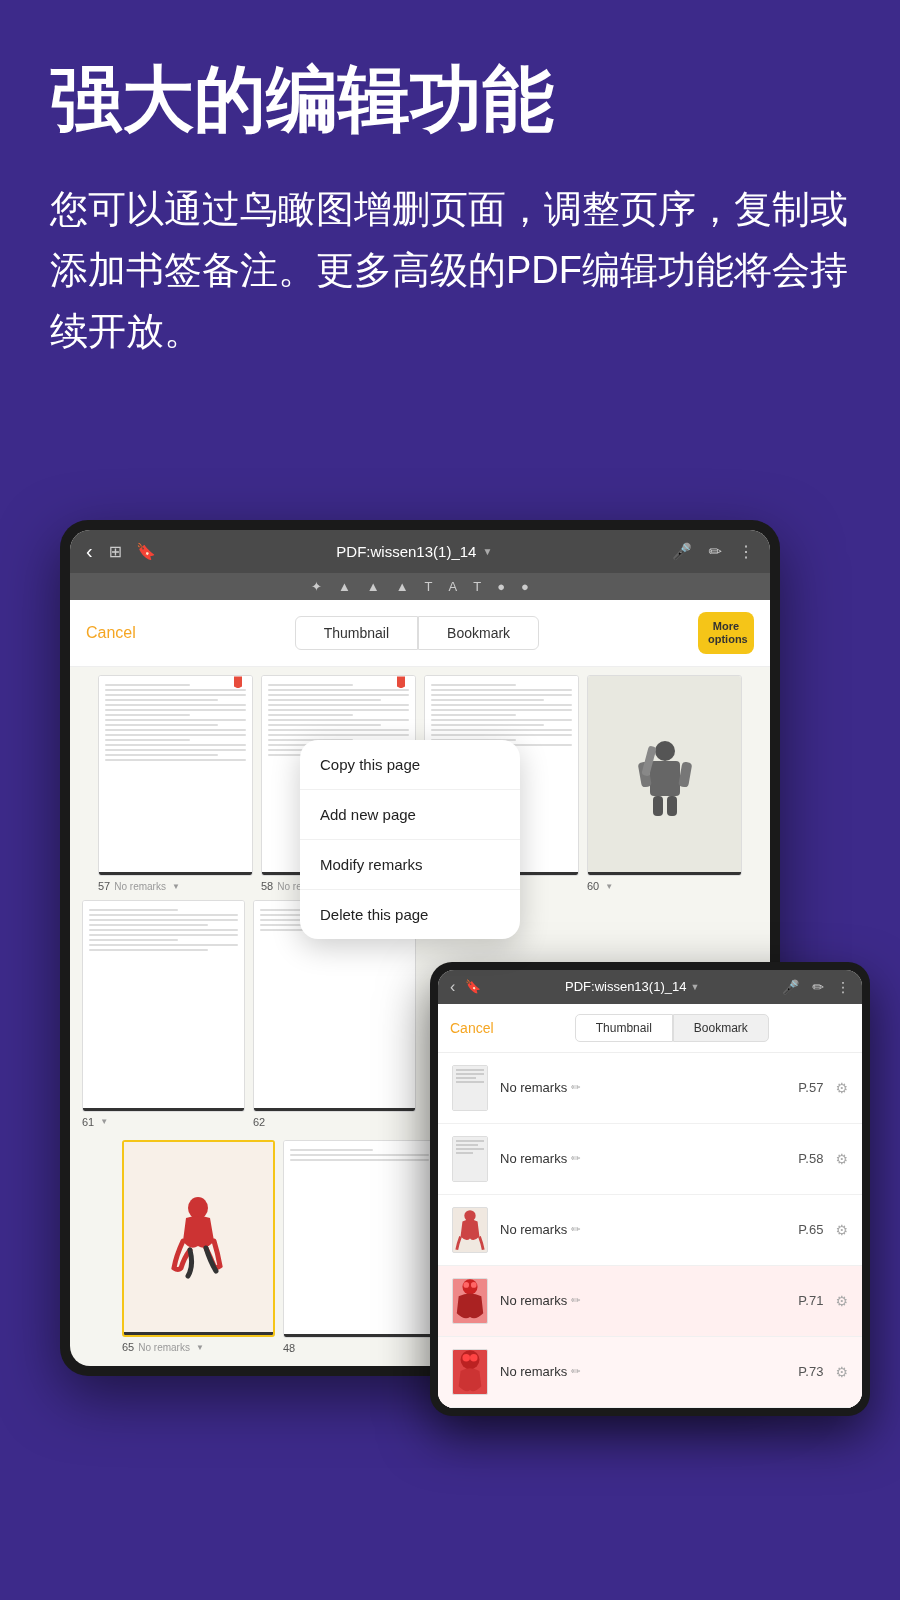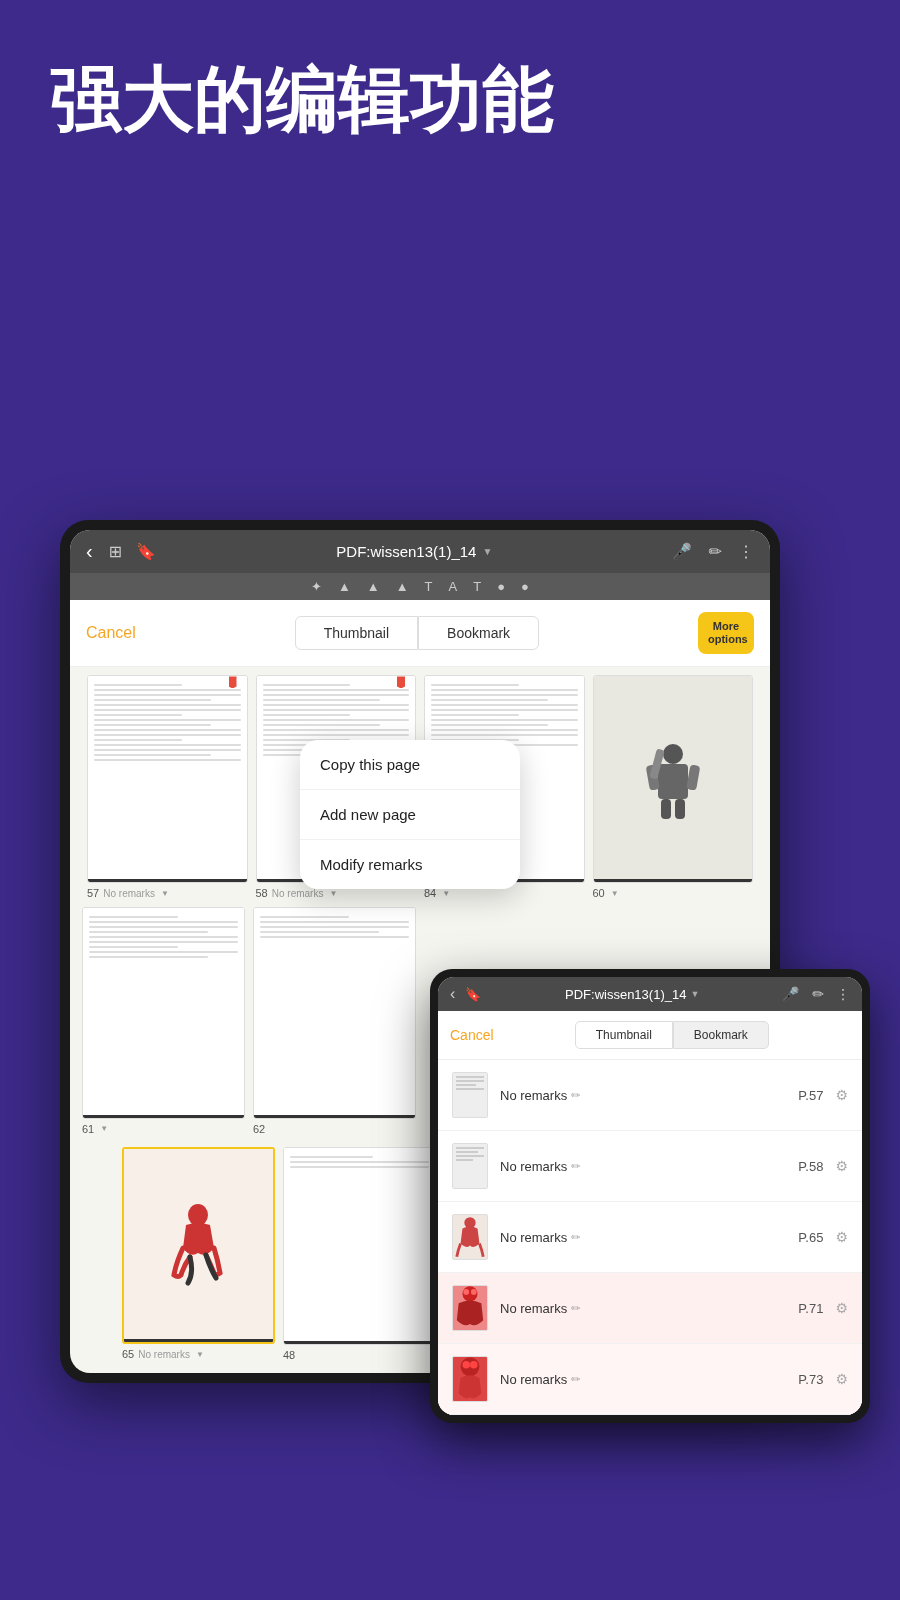--- a/index.html
+++ b/index.html
@@ -175,21 +175,21 @@
       padding: 4px 8px;
       width: 70px;
       font-size: 13px;
       color: #999;
       text-align: center;
     }
 
     
     .thumbnails-grid {
       background: #f5f5f0;
-      padding: 8px 17px;
+      padding: 8px 28px;
       display: grid;
       grid-template-columns: repeat(4, 1fr);
       gap: 8px;
     }
     .thumb-item {
       display: flex;
       flex-direction: column;
       align-items: center;
     }
     .thumb-img {
@@ -413,20 +413,21 @@
     }
     .highlighted-thumb .thumb-img {
       border: 2px solid #f5c518;
     }
   </style>
 </head>
 <body>
 
 <div class="header-section">
   <h1 class="main-title">强大的编辑功能</h1>
+  <p class="main-description">您可以通过鸟瞰图增删页面，调整页序，复制或添加书签备注。更多高级的PDF编辑功能将会持续开放。</p>
 </div>
 
 <div class="device-container">
 
   <div class="tablet-main">
     <div class="tablet-screen">
 
       <div class="app-toolbar">
         <span class="toolbar-back">‹</span>
         <div class="toolbar-icons">
@@ -580,20 +581,21 @@
             <span class="thumb-num">60</span>
             <span class="thumb-chevron">▼</span>
           </div>
         </div>
       </div>
 
       <div class="context-menu">
         <div class="context-menu-item">Copy this page</div>
         <div class="context-menu-item">Add new page</div>
         <div class="context-menu-item">Modify remarks</div>
+        <div class="context-menu-item">Delete this page</div>
       </div>
 
       <div class="thumbnails-grid2">
 
         <div class="thumb-item">
           <div class="thumb-img">
             <div class="thumb-img-inner">
               <div class="thumb-lines">
                 <div class="thumb-line short"></div>
                 <div class="thumb-line full"></div>

